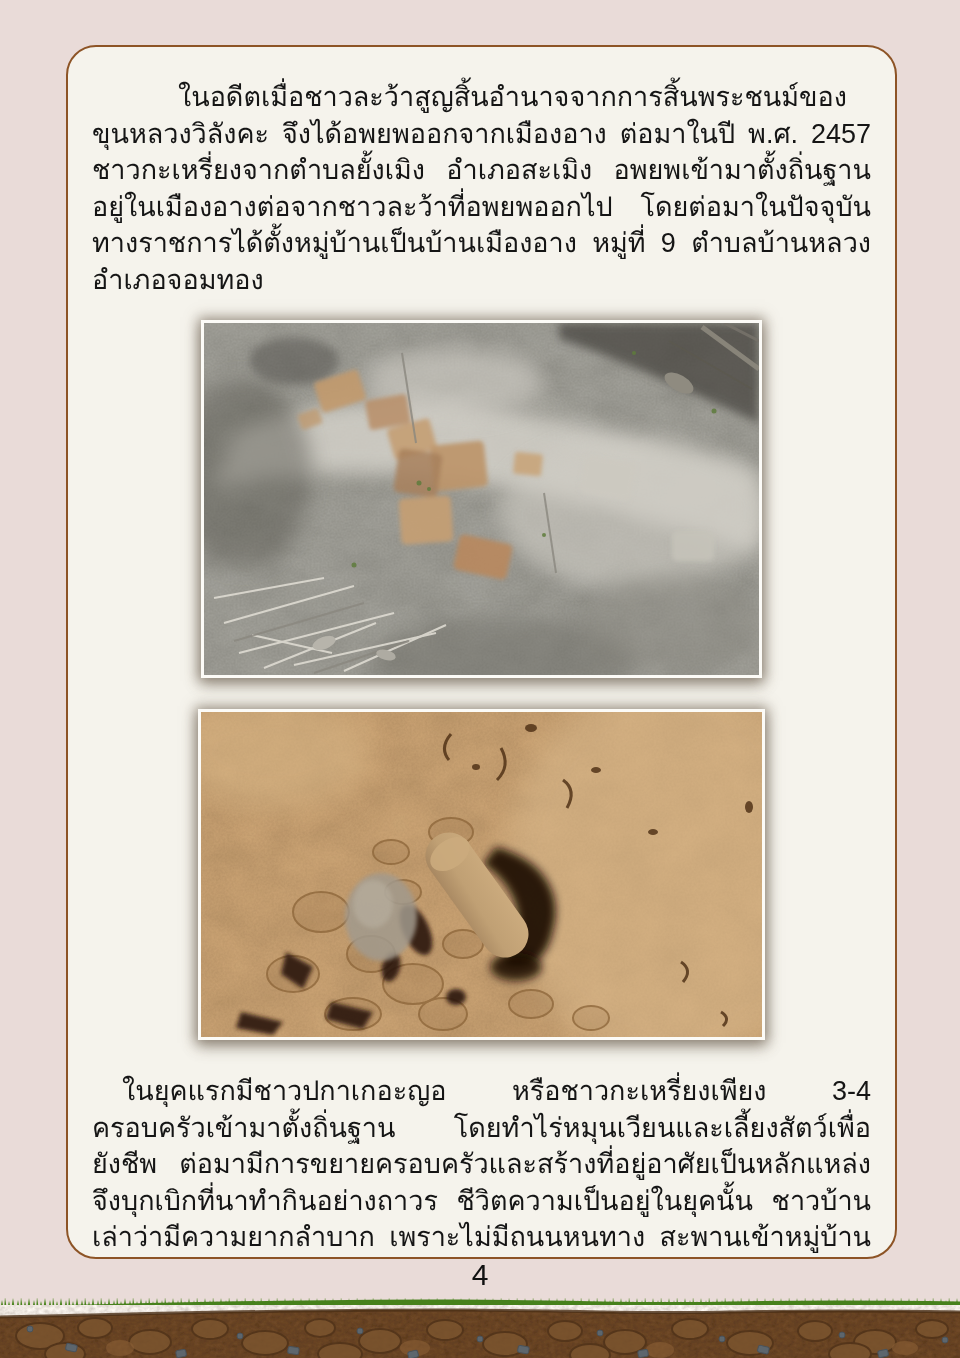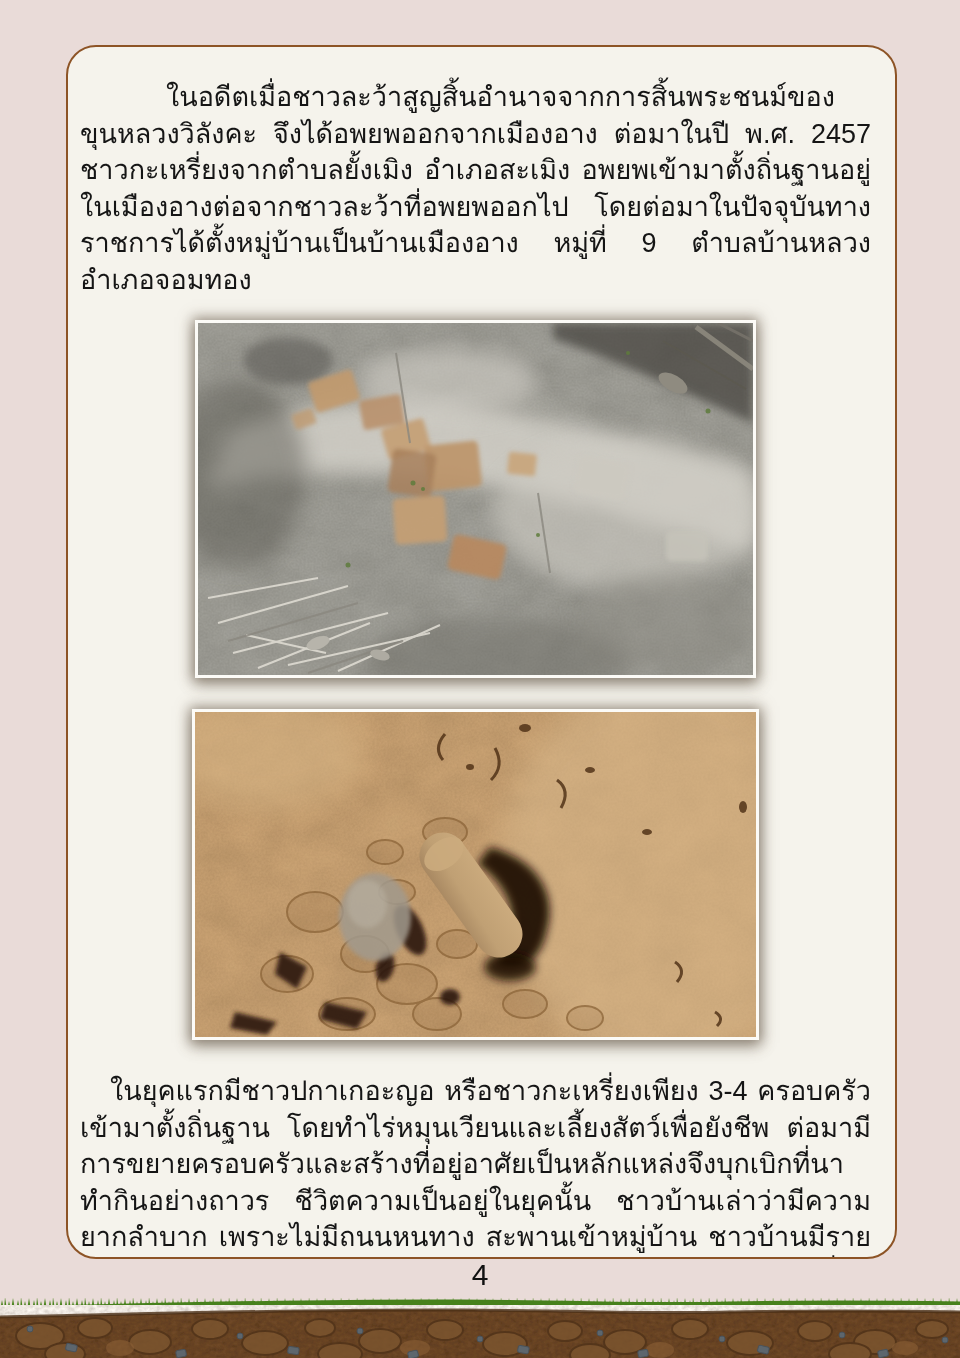--- a/index.html
+++ b/index.html
@@ -12,21 +12,21 @@
     color:#151515;
   }
   .card{
     position:absolute;
     left:66px;top:45px;
     width:831px;height:1214px;
     box-sizing:border-box;
     background:#f5f3ec;
     border:2px solid #8d5426;
     border-radius:30px;
-    padding:32px 24px 8px 12px;
+    padding:32px 24px 8px 24px;
     overflow:hidden;
   }
   .para{
     margin:0;
     font-size:27px;
     line-height:36.5px;
     text-align:justify;
     color:#151515;
   }
   .p1{text-indent:86px;}

